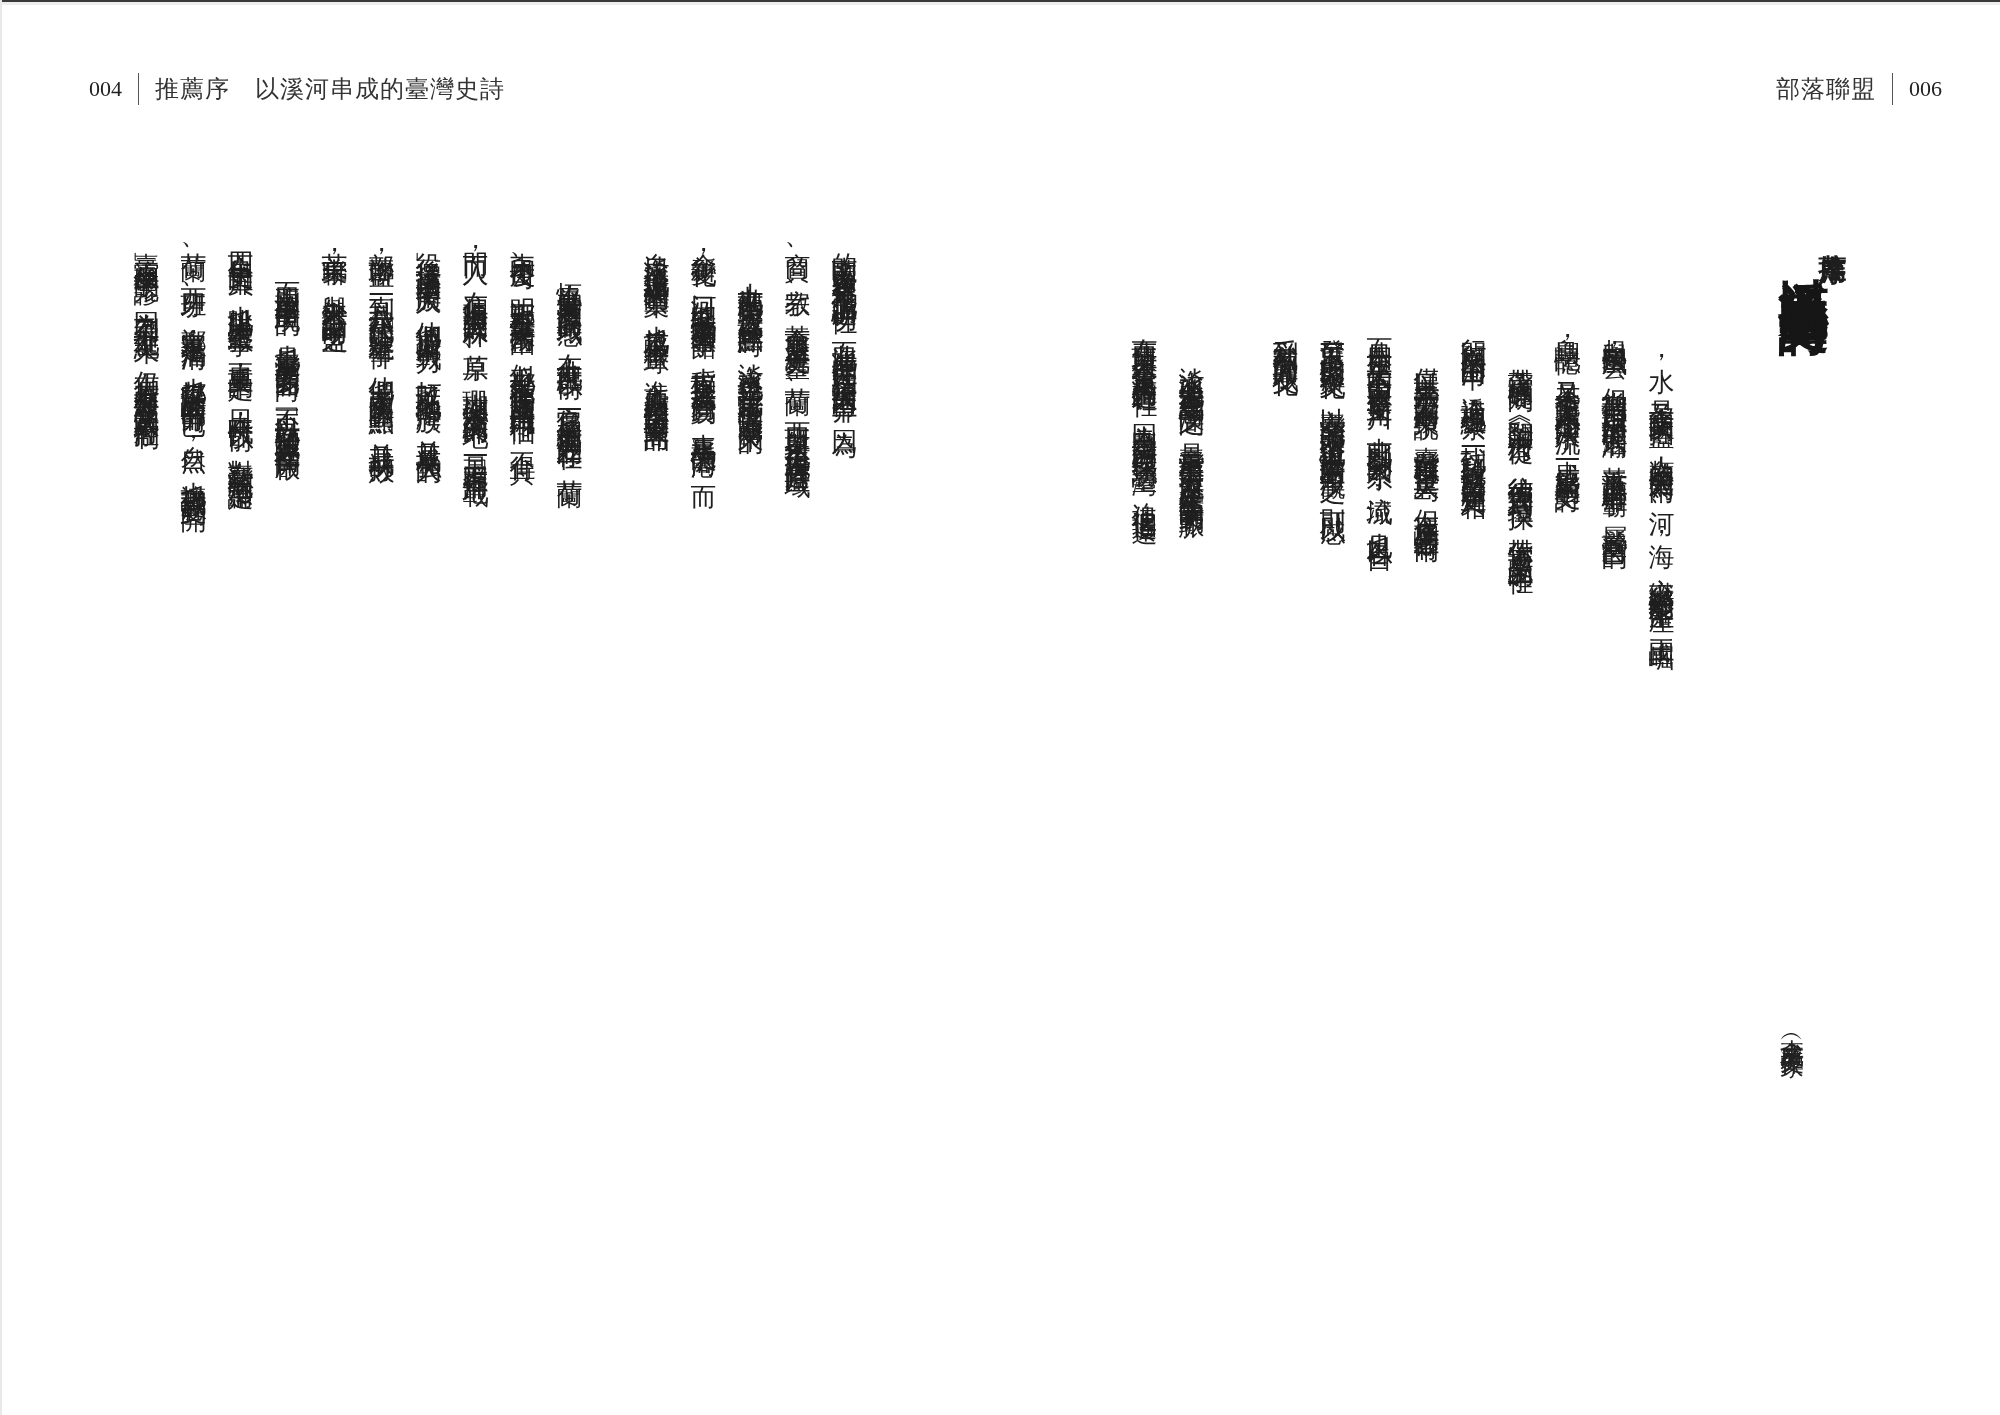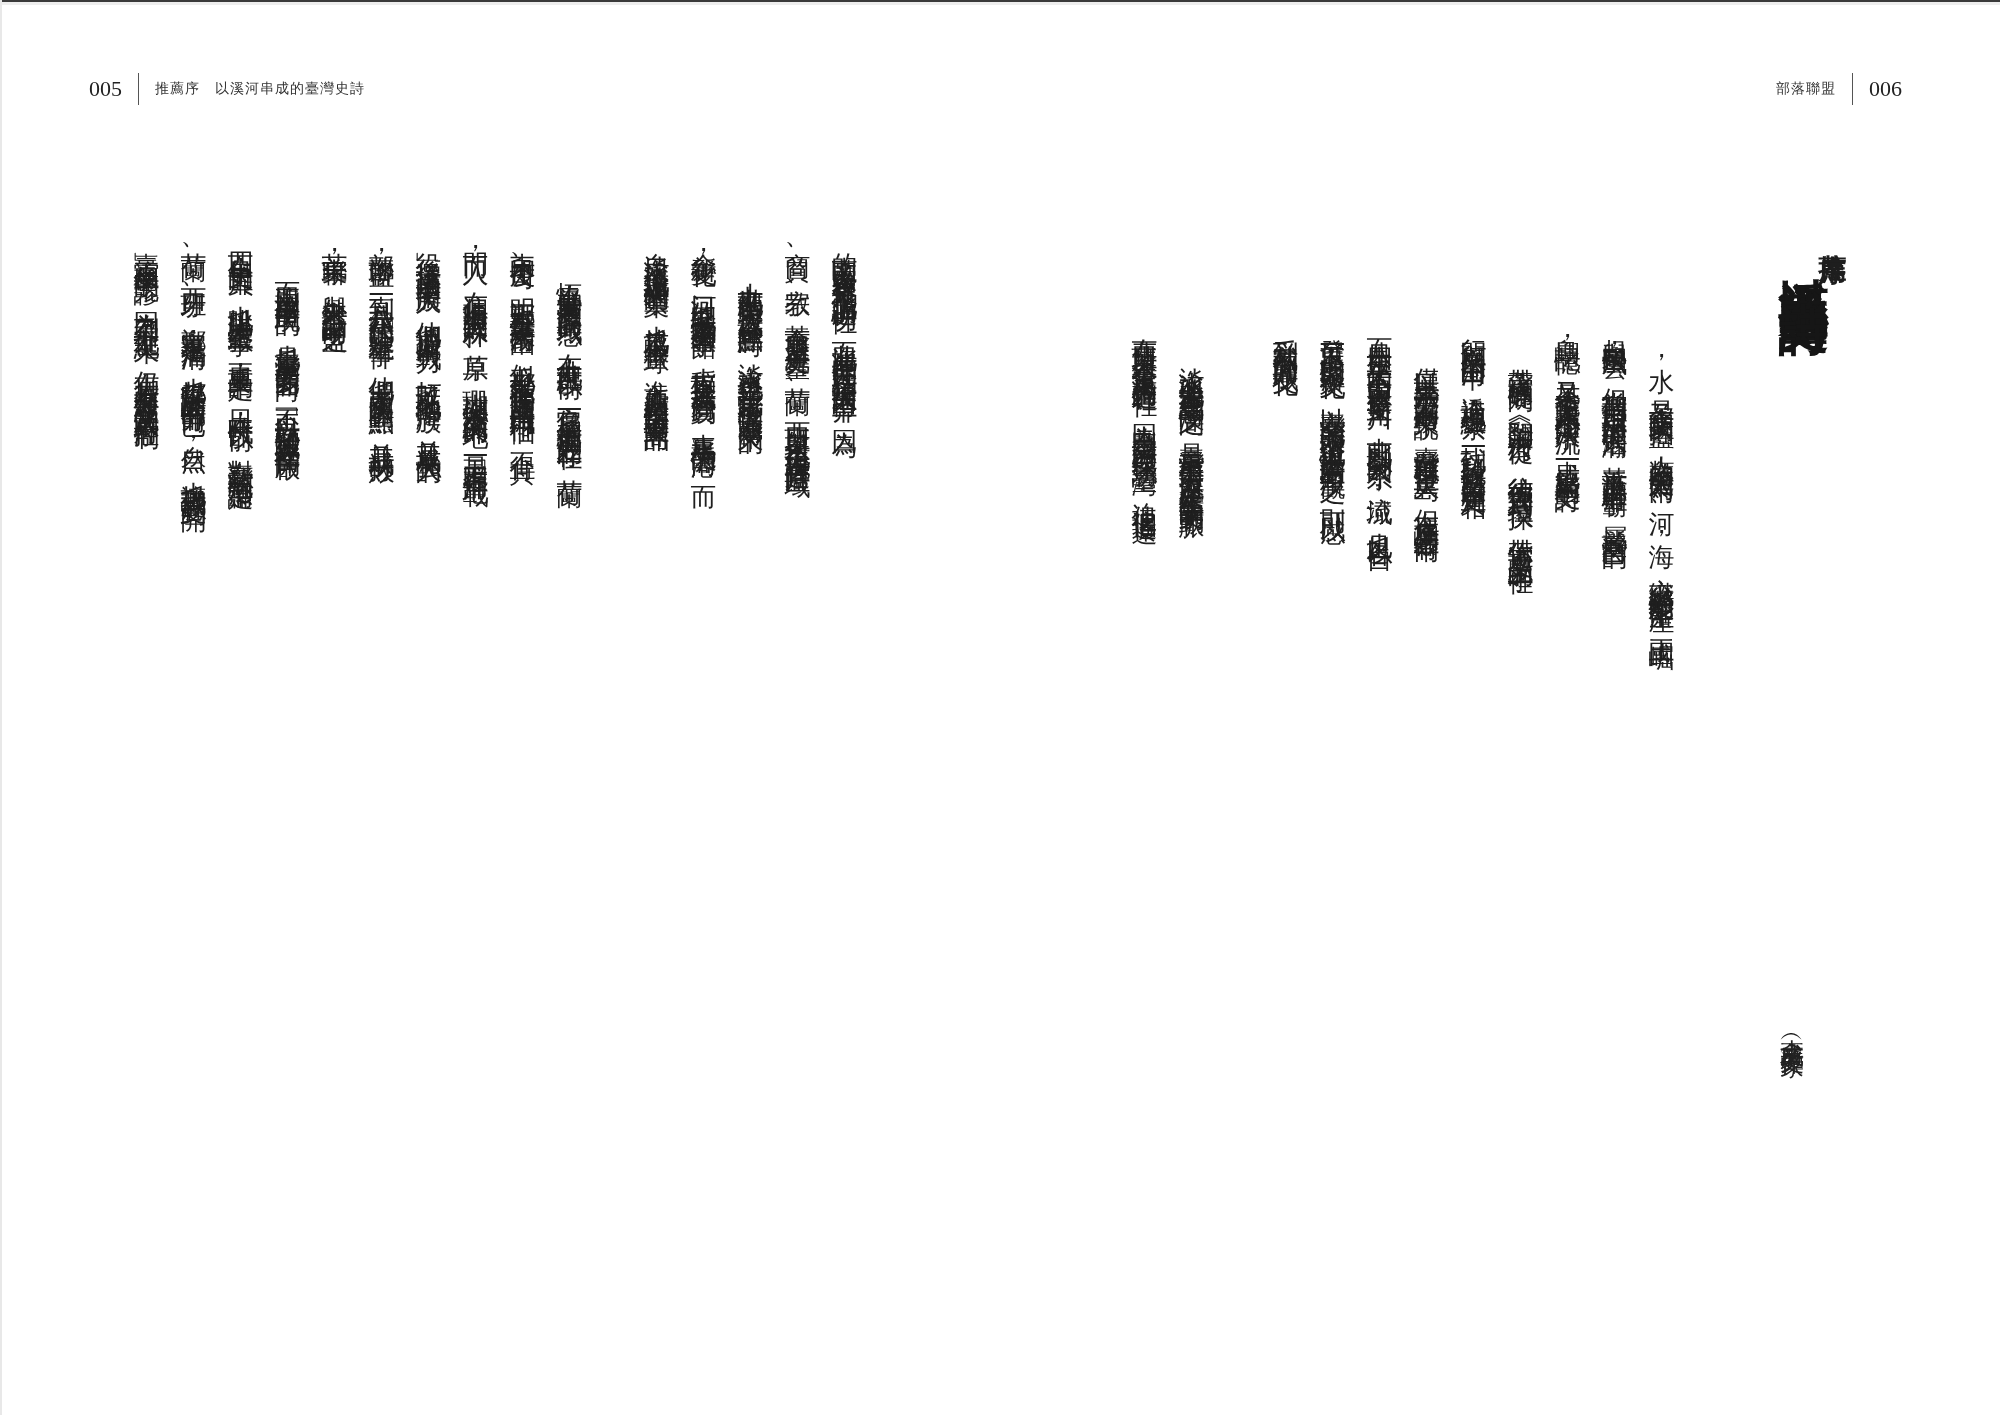--- a/index.html
+++ b/index.html
@@ -9,21 +9,21 @@
     font-family: "DejaVu Serif", "Liberation Serif", serif;
   }
   .top-rule { position: absolute; left: 0; top: 0; width: 2000px; height: 2px; background: #3a3a3a; }
   .top-shade { position: absolute; left: 0; top: 2px; width: 2000px; height: 3px; background: #eeeeee; }
   .left-edge { position: absolute; left: 0; top: 0; width: 2px; height: 1415px; background: #e8e8e8; }
 
   
   .head { position: absolute; top: 72px; height: 34px; display: flex; align-items: center; }
   .head .num { font-family: "Liberation Serif", serif; font-size: 22px; color: #222; }
   .head .sep { width: 1px; height: 32px; background: #555; margin: 0 16px; }
-  .head .txt { font-size: 14px; color: #333; letter-spacing: 1px; }
+  .head .txt { font-size: 24px; color: #333; letter-spacing: 1px; }
   .head-left { left: 89px; }
   .head-right { left: 1776px; }
 
   
   .col {
     position: absolute;
     writing-mode: vertical-rl;
     text-orientation: upright;
     font-size: 26px;
     line-height: 30px;
@@ -49,21 +49,21 @@
   }
 </style>
 </head>
 <body>
 
 <div class="top-rule"></div>
 <div class="top-shade"></div>
 <div class="left-edge"></div>
 
 <div class="head head-left">
-  <span class="num">005</span>
+  <span class="num">004</span>
   <span class="sep"></span>
   <span class="txt">推薦序　以溪河串成的臺灣史詩</span>
 </div>
 
 <div class="head head-right">
   <span class="txt">部落聯盟</span>
   <span class="sep"></span>
   <span class="num">006</span>
 </div>
 

